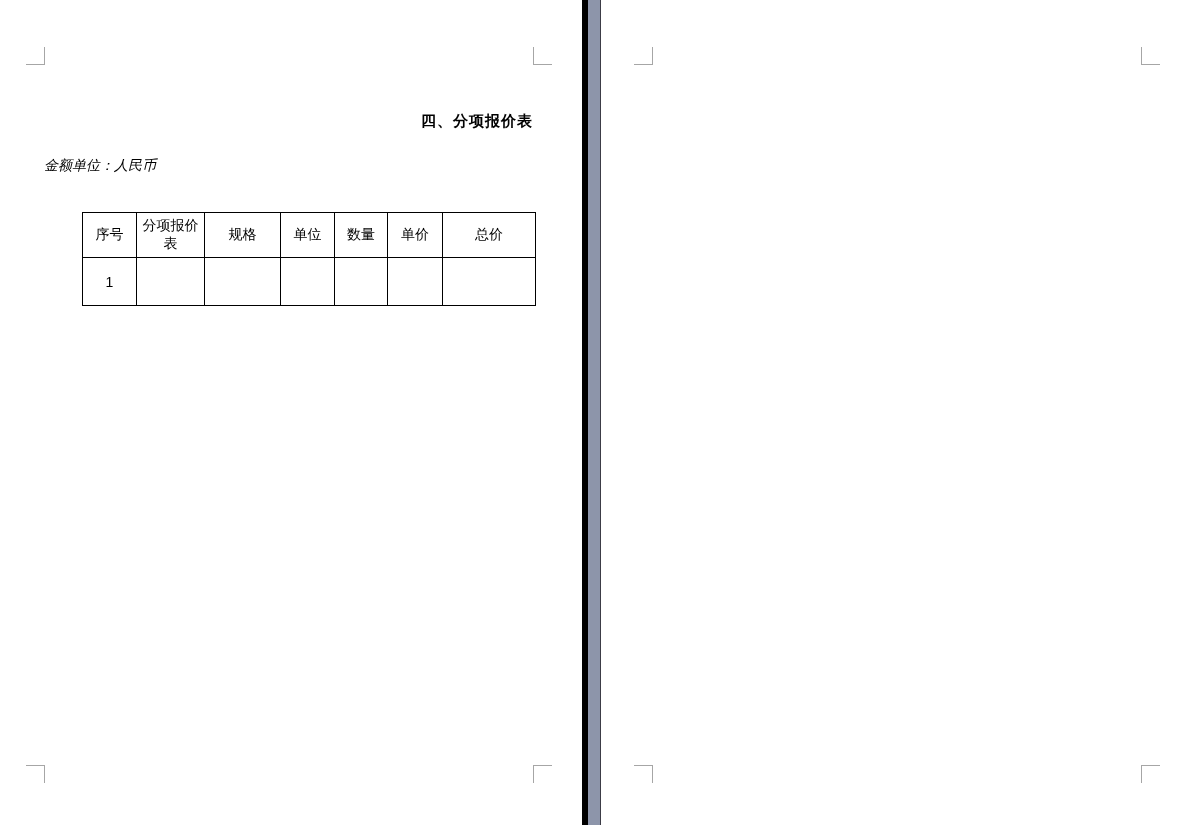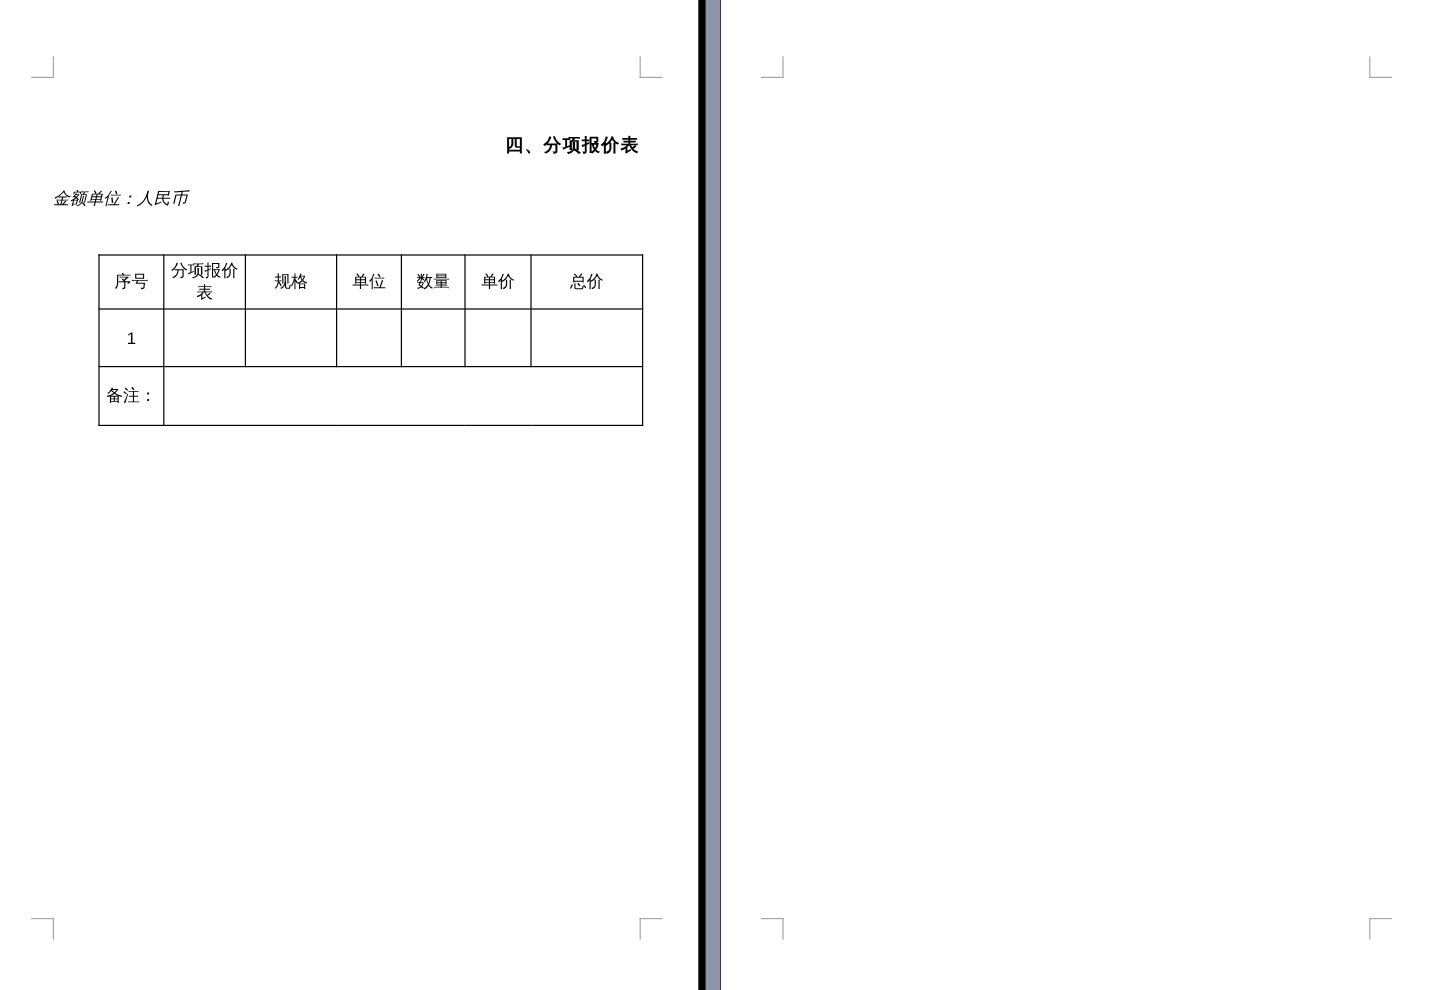--- a/index.html
+++ b/index.html
@@ -94,24 +94,20 @@
       </tr>
       <tr class="r-item">
         <td>1</td>
         <td></td>
         <td></td>
         <td></td>
         <td></td>
         <td></td>
         <td></td>
       </tr>
-      <tr class="r-remark">
-        <td>备注：</td>
-        <td colspan="6" class="cell-left"></td>
-      </tr>
     </tbody>
   </table>
 </div>
 
 <div id="page-divider"></div>
 
 <div class="page" id="right-page">
   
 
   

